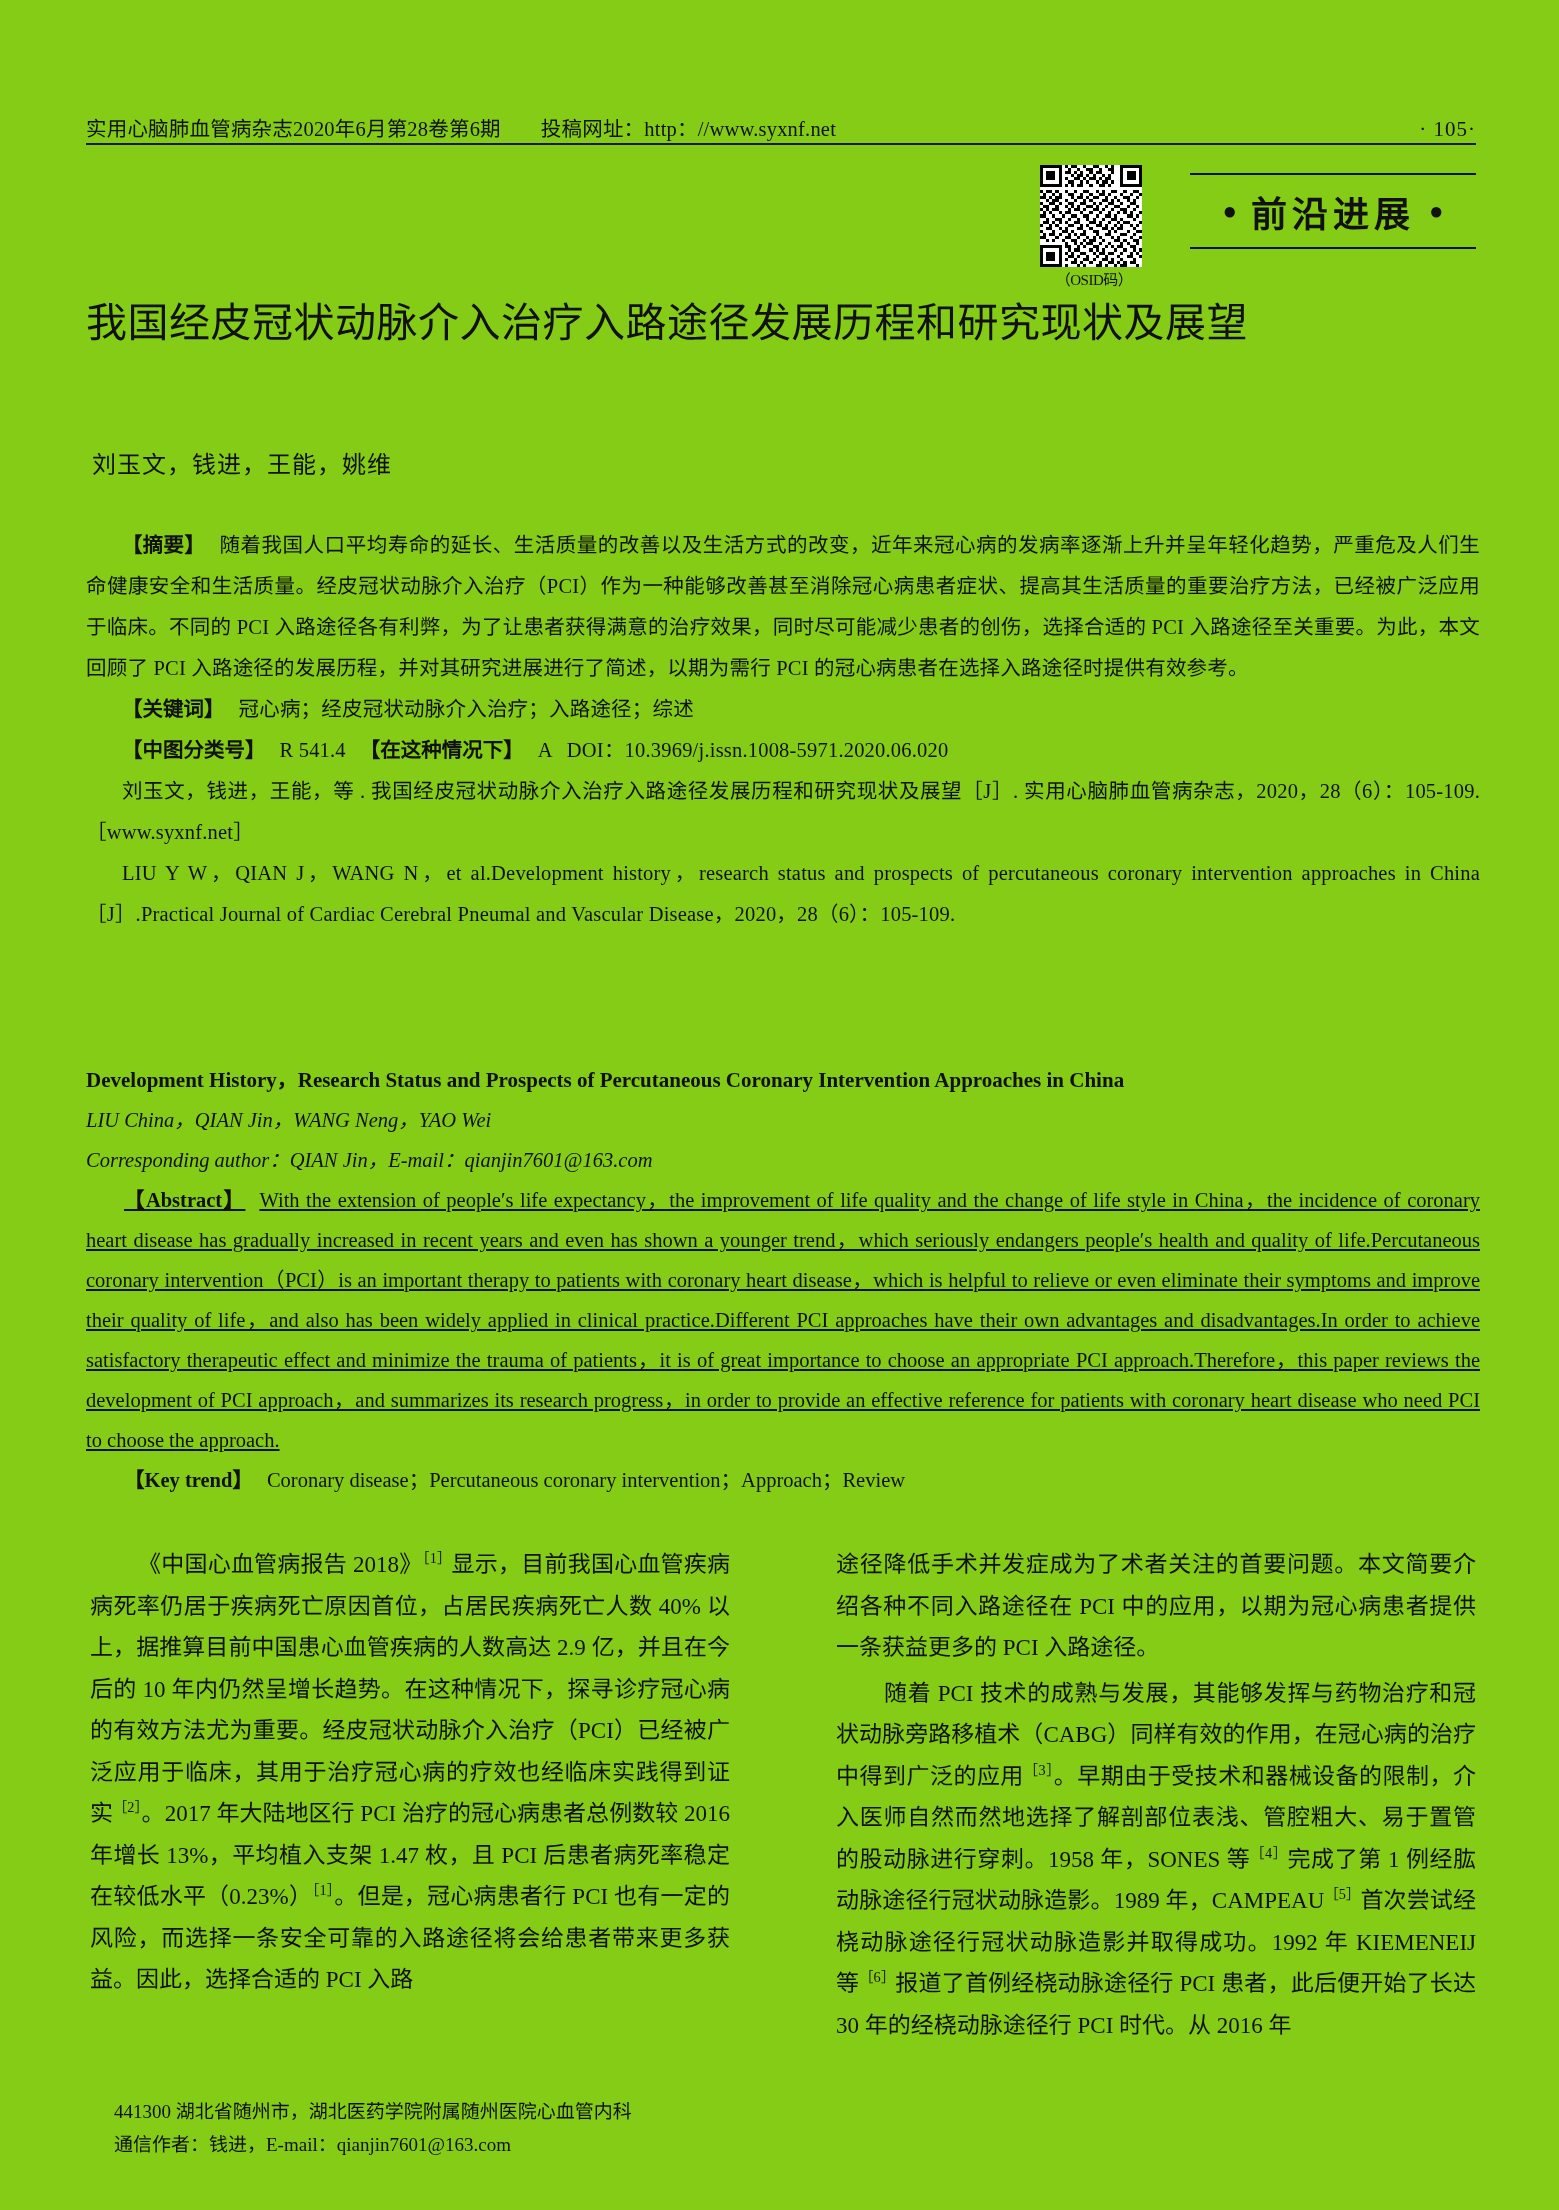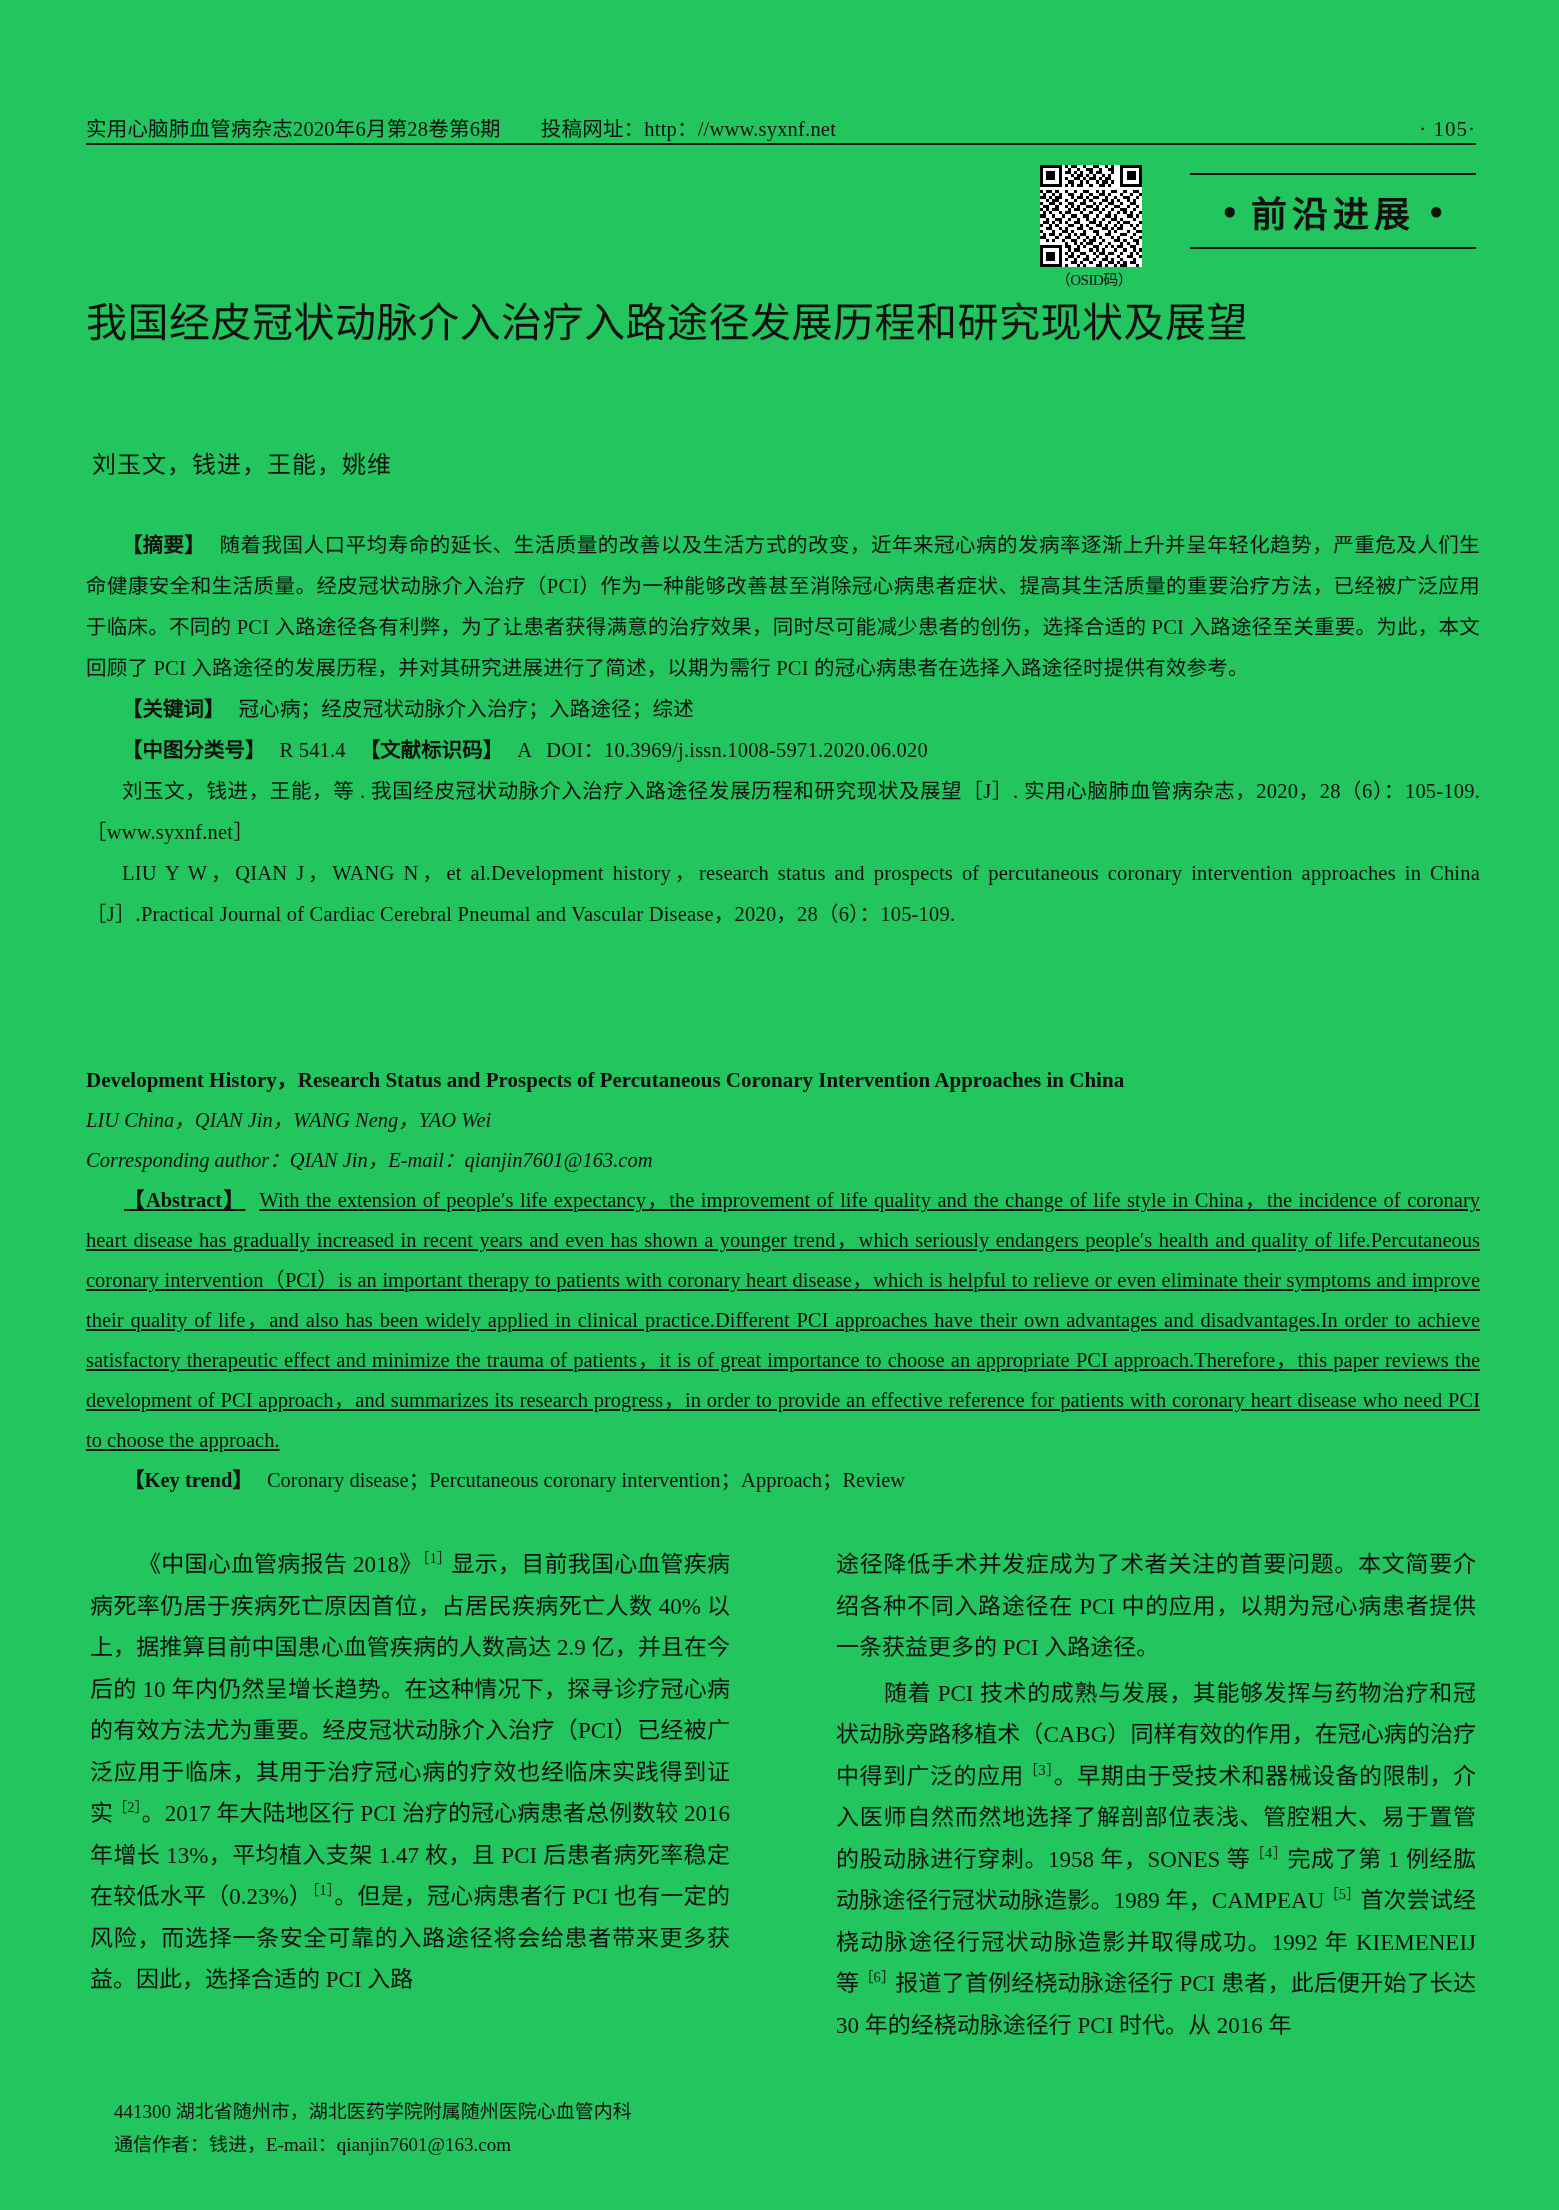--- a/index.html
+++ b/index.html
@@ -10,21 +10,21 @@
   }
   body {
     font-family: "Liberation Serif", "DejaVu Serif", serif;
     color: #111111;
   }
   .page {
     position: relative;
     width: 1559px;
     height: 2210px;
     margin: 0 auto;
-    background: #22c55e;
+    background: #84cc16;
     box-sizing: border-box;
     overflow: hidden;
   }
 
   
   .runhead {
     position: absolute;
     left: 86px;
     top: 112px;
     width: 1390px;
@@ -553,21 +553,21 @@
   <div class="authors-cn">刘玉文，钱进，王能，姚维</div>
 
   <div class="abs-block">
     <p class="abs-para">
       <span class="lbl">【摘要】</span><span class="lbl-gap"></span><span>随着我国人口平均寿命的延长、生活质量的改善以及生活方式的改变，近年来冠心病的发病率逐渐上升并呈年轻化趋势，严重危及人们生命健康安全和生活质量。经皮冠状动脉介入治疗（PCI）作为一种能够改善甚至消除冠心病患者症状、提高其生活质量的重要治疗方法，已经被广泛应用于临床。不同的 PCI 入路途径各有利弊，为了让患者获得满意的治疗效果，同时尽可能减少患者的创伤，选择合适的 PCI 入路途径至关重要。为此，本文回顾了 PCI 入路途径的发展历程，并对其研究进展进行了简述，以期为需行 PCI 的冠心病患者在选择入路途径时提供有效参考。</span>
     </p>
     <p class="kw-line">
       <span class="lbl">【关键词】</span><span class="lbl-gap"></span><span>冠心病；经皮冠状动脉介入治疗；入路途径；综述</span>
     </p>
     <p class="cls-line">
-      <span class="lbl">【中图分类号】</span><span class="lbl-gap"></span><span>R 541.4</span><span class="lbl-gap"></span><span class="lbl">【文献标识码】</span><span class="lbl-gap"></span><span>A</span><span class="lbl-gap"></span><span>DOI：</span><span>10.3969/j.issn.1008-5971.2020.06.020</span>
+      <span class="lbl">【中图分类号】</span><span class="lbl-gap"></span><span>R 541.4</span><span class="lbl-gap"></span><span class="lbl">【在这种情况下】</span><span class="lbl-gap"></span><span>A</span><span class="lbl-gap"></span><span>DOI：</span><span>10.3969/j.issn.1008-5971.2020.06.020</span>
     </p>
     <p class="cite-cn">刘玉文，钱进，王能，等 . 我国经皮冠状动脉介入治疗入路途径发展历程和研究现状及展望［J］. 实用心脑肺血管病杂志，2020，28（6）：105-109.［www.syxnf.net］</p>
     <p class="cite-en">LIU Y W，QIAN J，WANG N，et al.Development history，research status and prospects of percutaneous coronary intervention approaches in China［J］.Practical Journal of Cardiac Cerebral Pneumal and Vascular Disease，2020，28（6）：105-109.</p>
   </div>
 
   <div class="en-block">
     <p class="en-title">Development History，Research Status and Prospects of Percutaneous Coronary Intervention Approaches in China</p>
     <p class="en-authors">LIU China，QIAN Jin，WANG Neng，YAO Wei</p>
     <p class="en-corr">Corresponding author：QIAN Jin，E-mail：qianjin7601@163.com</p>
     <p class="en-abs">

